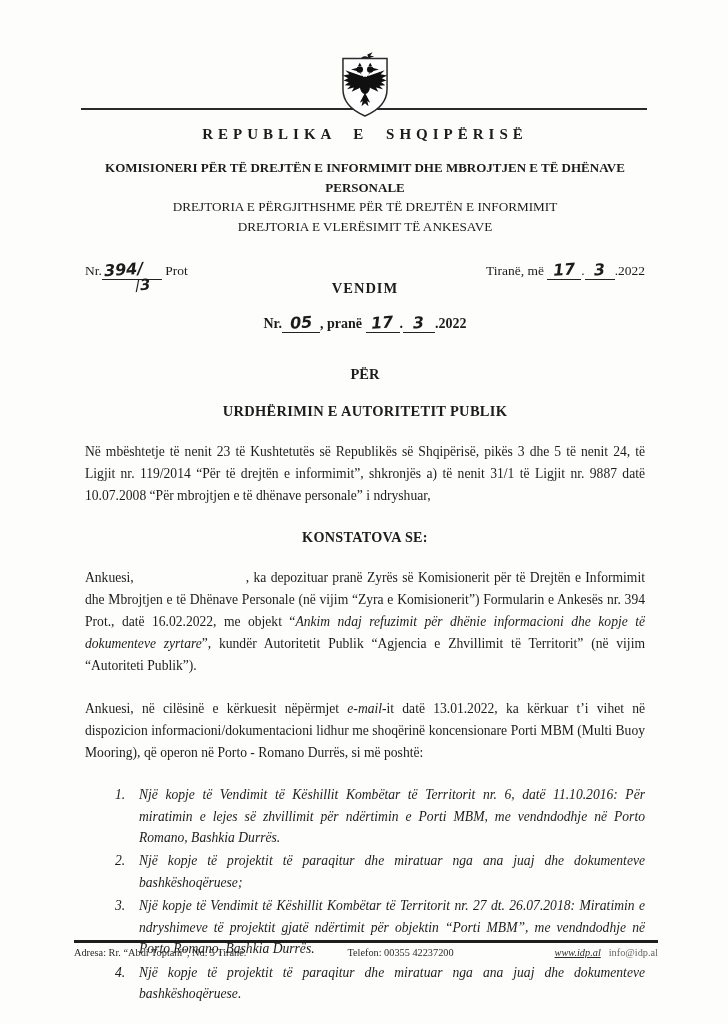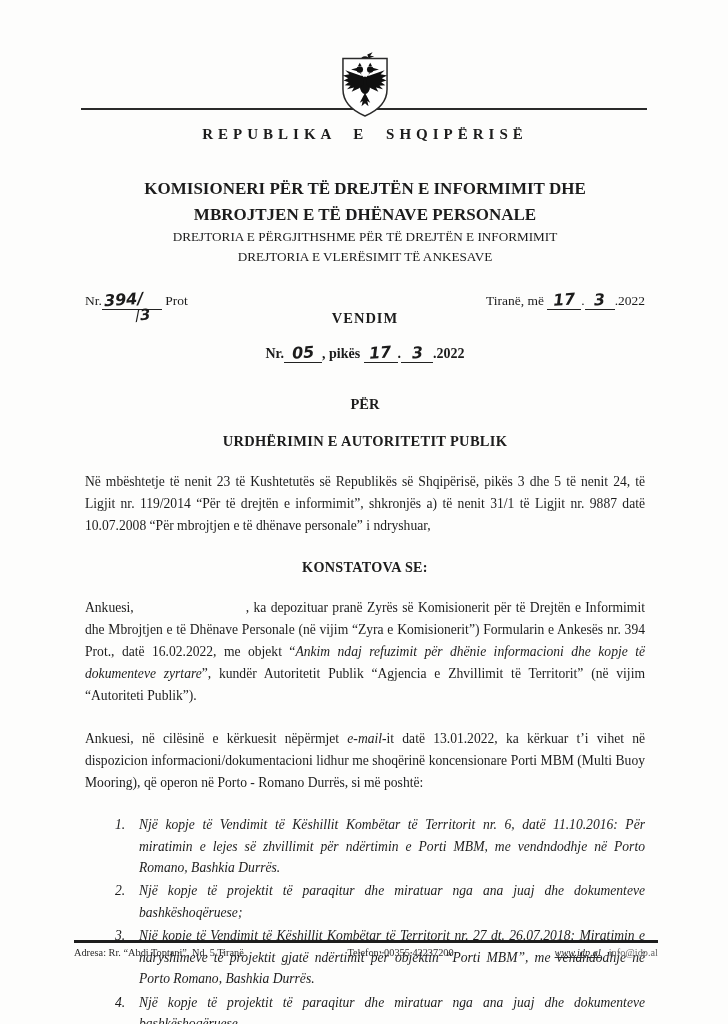--- a/index.html
+++ b/index.html
@@ -16,21 +16,21 @@
   }
   
   .emblem-row{position:relative;height:70px;}
   .emblem-line{position:absolute;left:-4px;right:-2px;top:56px;border-top:2px solid #2a2a2a;}
   .emblem-svg{position:relative;z-index:2;display:block;margin:0 auto;}
   
   .republic{
     margin-top:4px;text-align:center;font-weight:bold;font-size:15px;
     letter-spacing:5px;word-spacing:9px;
   }
-  .org1{margin-top:33px;text-align:center;font-weight:bold;font-size:17px;line-height:1.5;max-width:548px;margin-left:auto;margin-right:auto;}
+  .org1{margin-top:15px;text-align:center;font-weight:bold;font-size:13px;line-height:1.5;max-width:548px;margin-left:auto;margin-right:auto;}
   .org2,.org3{text-align:center;font-size:13.2px;line-height:1.55;}
   
   .proto-row{display:flex;justify-content:space-between;align-items:flex-start;margin-top:24px;font-size:13.5px;}
   .hand{
     font-family:"DejaVu Sans",sans-serif;
     font-style:italic;font-weight:600;font-size:16px;
     display:inline-block;transform:rotate(-4deg);
     line-height:1;
   }
   .uline{display:inline-block;border-bottom:1.3px solid #222;text-align:center;vertical-align:baseline;}
@@ -105,21 +105,21 @@
     </div>
     <div>
       <span>Tiranë, më</span>
       <span class="uline" style="min-width:34px;"><span class="hand">17</span></span><span>.</span><span class="uline" style="min-width:30px;"><span class="hand">3</span></span><span>.2022</span>
     </div>
   </div>
 
   <div class="h-center vendim">VENDIM</div>
 
   <div class="h-center nr-line">
-    <b><span>Nr.</span><span class="uline" style="min-width:38px;"><span class="hand">05</span></span><span>, pikës</span>
+    <b><span>Nr.</span><span class="uline" style="min-width:38px;"><span class="hand">05</span></span><span>, pranë</span>
     <span class="uline" style="min-width:34px;"><span class="hand">17</span></span><span>.</span><span class="uline" style="min-width:32px;"><span class="hand">3</span></span><span>.2022</span></b>
   </div>
 
   <div class="h-center per">PËR</div>
   <div class="h-center subject">URDHËRIMIN E AUTORITETIT PUBLIK</div>
 
   <div class="para">Në mbështetje të nenit 23 të Kushtetutës së Republikës së Shqipërisë, pikës 3 dhe 5 të nenit 24, të Ligjit nr. 119/2014 “Për të drejtën e informimit”, shkronjës a) të nenit 31/1 të Ligjit nr. 9887 datë 10.07.2008 “Për mbrojtjen e të dhënave personale” i ndryshuar,</div>
 
   <div class="h-center konstatova">KONSTATOVA SE:</div>
 

